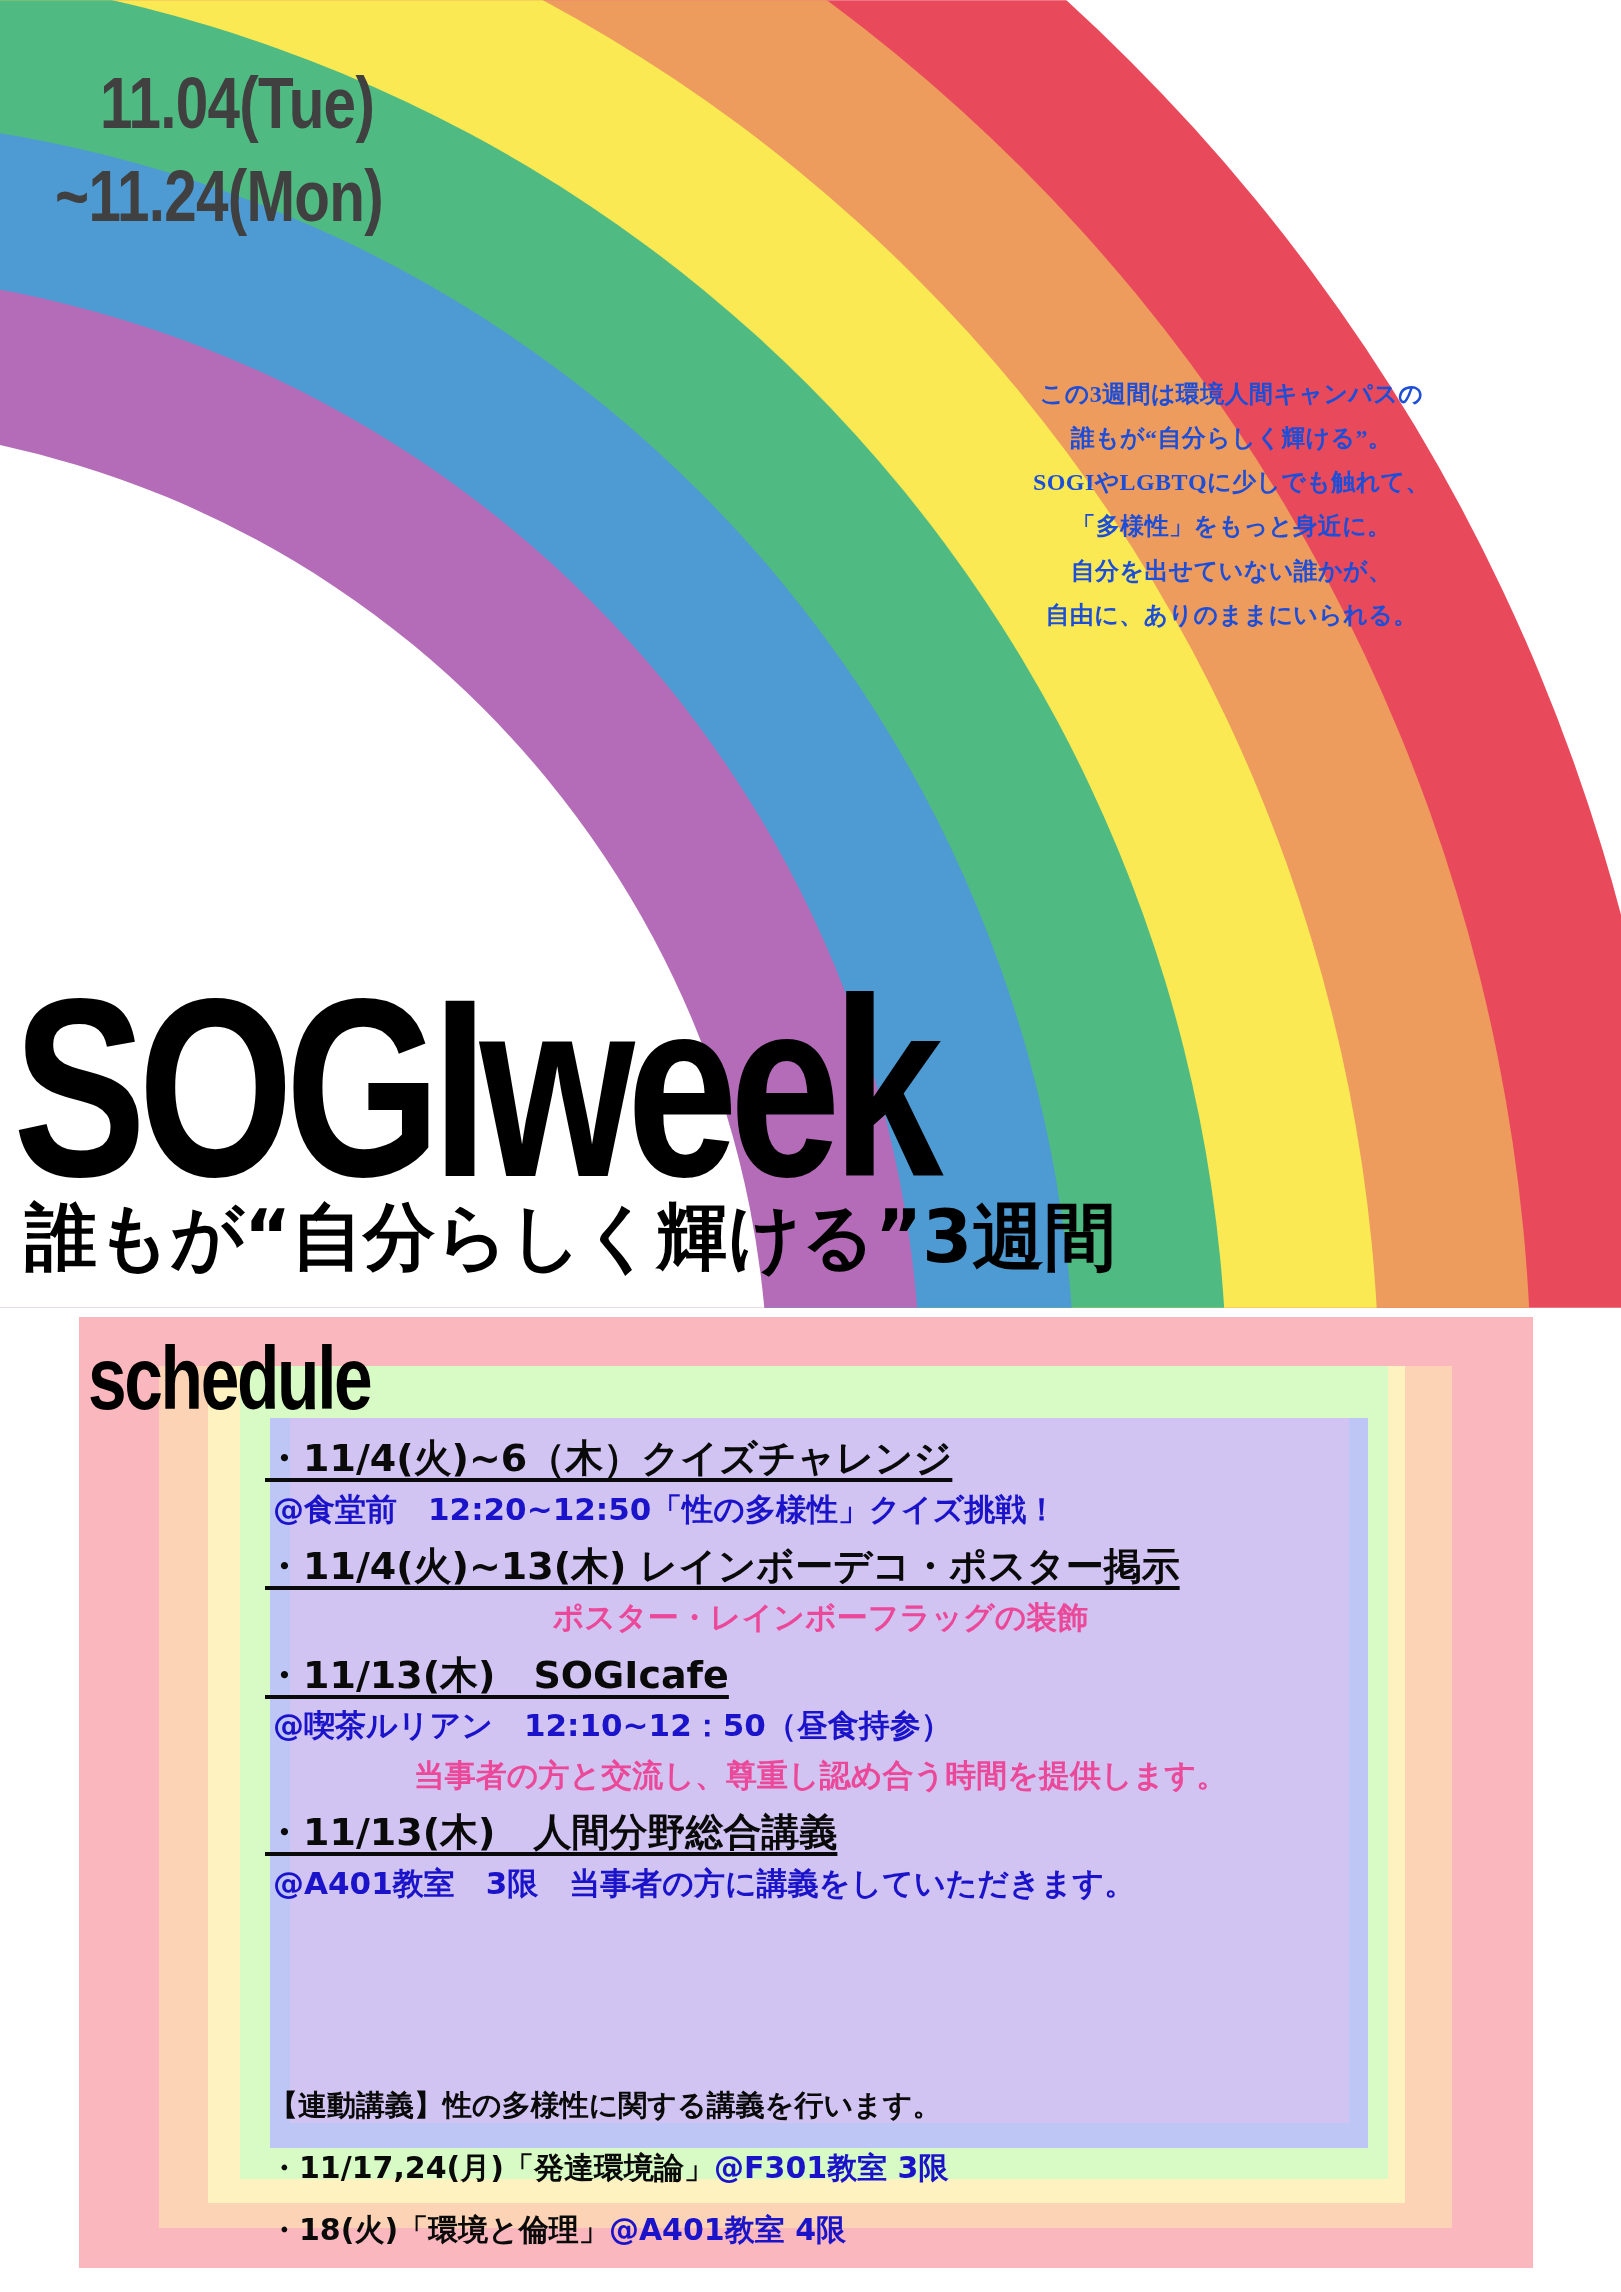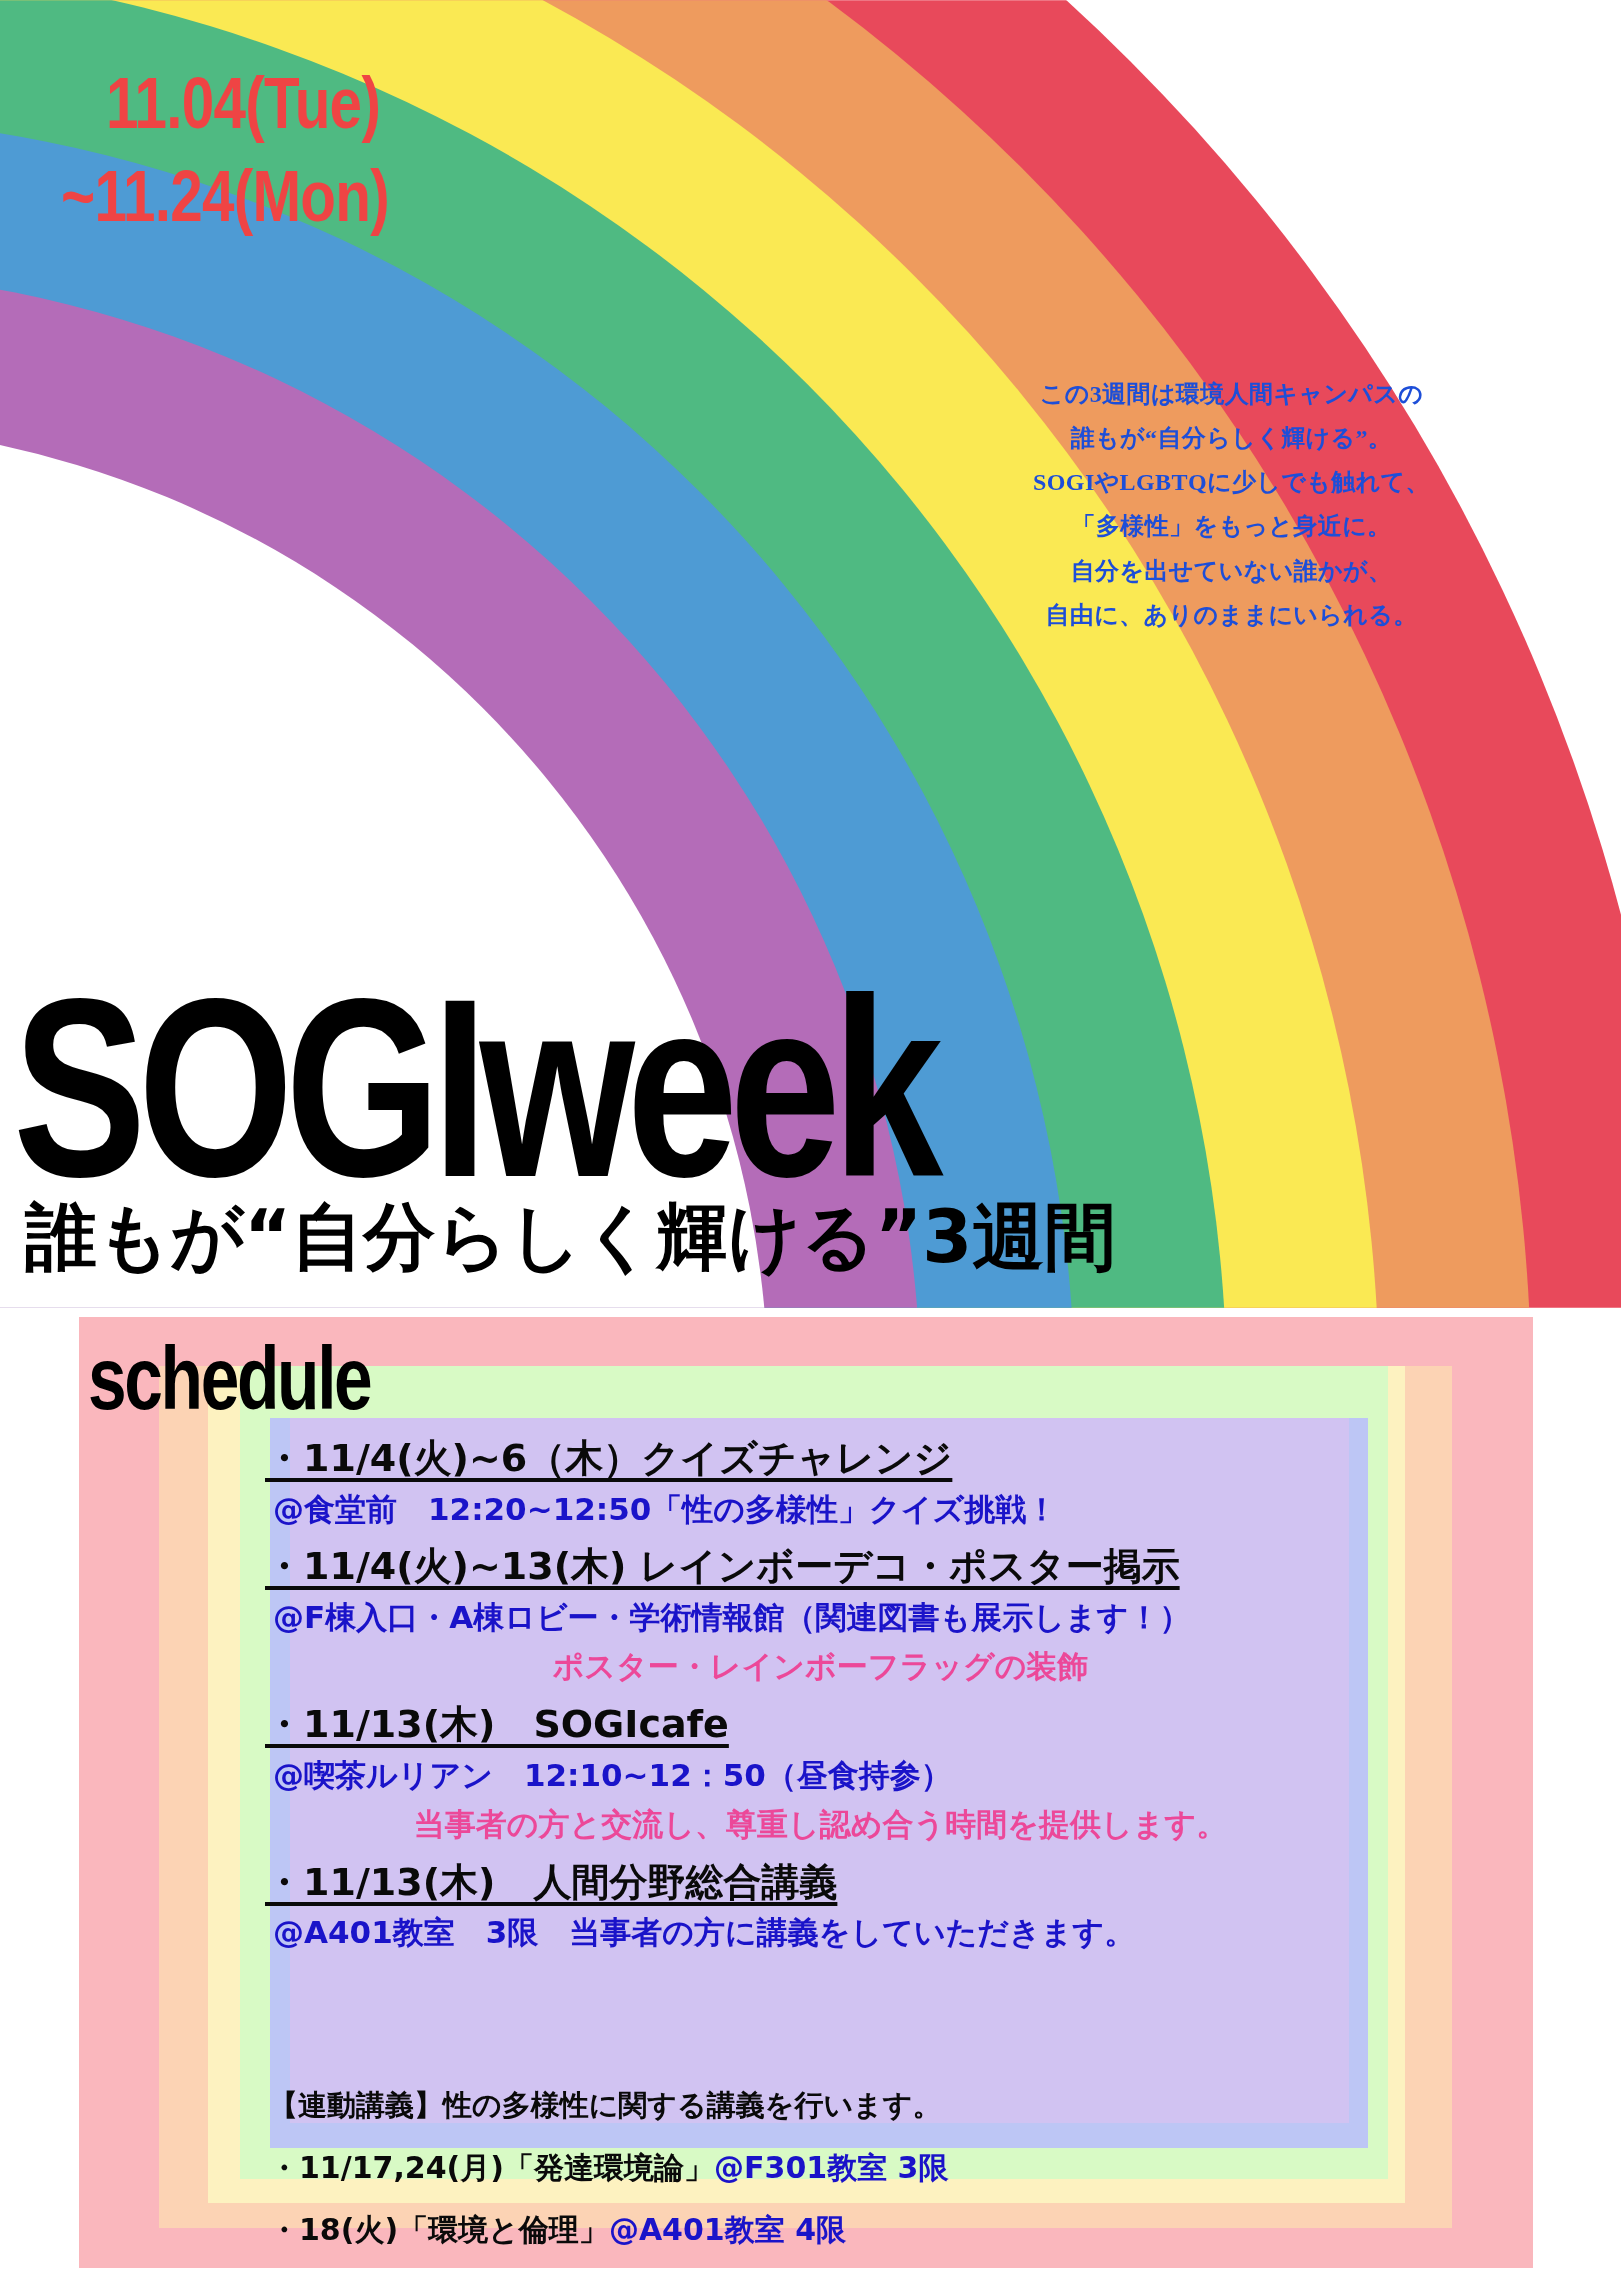--- a/index.html
+++ b/index.html
@@ -22,23 +22,23 @@
     left:0; top:0;
     width:1621px; height:1308px;
     overflow:hidden;
     z-index:1;
   }
   #rainbow svg{display:block;}
 
   
   #dates{
     position:absolute;
-    left:106px; top:56px;
+    left:100px; top:56px;
     z-index:5;
-    color:#ef4444;
+    color:#404040;
   }
   #dates .dline{
     font-family:"Liberation Sans","DejaVu Sans",sans-serif;
     font-weight:bold;
     font-size:73px;
     line-height:1.28;
     letter-spacing:-0.9px;
     transform:scaleX(.80);
     transform-origin:left center;
     white-space:nowrap;
@@ -278,21 +278,20 @@
 
   <div id="sched-entries">
 
     <div class="ev-block">
       <div class="ev-title">・11/4(火)~6（木）クイズチャレンジ</div>
       <div class="ev-where">@食堂前　12:20~12:50「性の多様性」クイズ挑戦！</div>
     </div>
 
     <div class="ev-block">
       <div class="ev-title">・11/4(火)~13(木) レインボーデコ・ポスター掲示</div>
-      <div class="ev-where">@F棟入口・A棟ロビー・学術情報館（関連図書も展示します！）</div>
       <div class="ev-desc">ポスター・レインボーフラッグの装飾</div>
     </div>
 
     <div class="ev-block">
       <div class="ev-title">・11/13(木)　SOGIcafe</div>
       <div class="ev-where">@喫茶ルリアン　12:10~12：50（昼食持参）</div>
       <div class="ev-desc">当事者の方と交流し、尊重し認め合う時間を提供します。</div>
     </div>
 
     <div class="ev-block">

